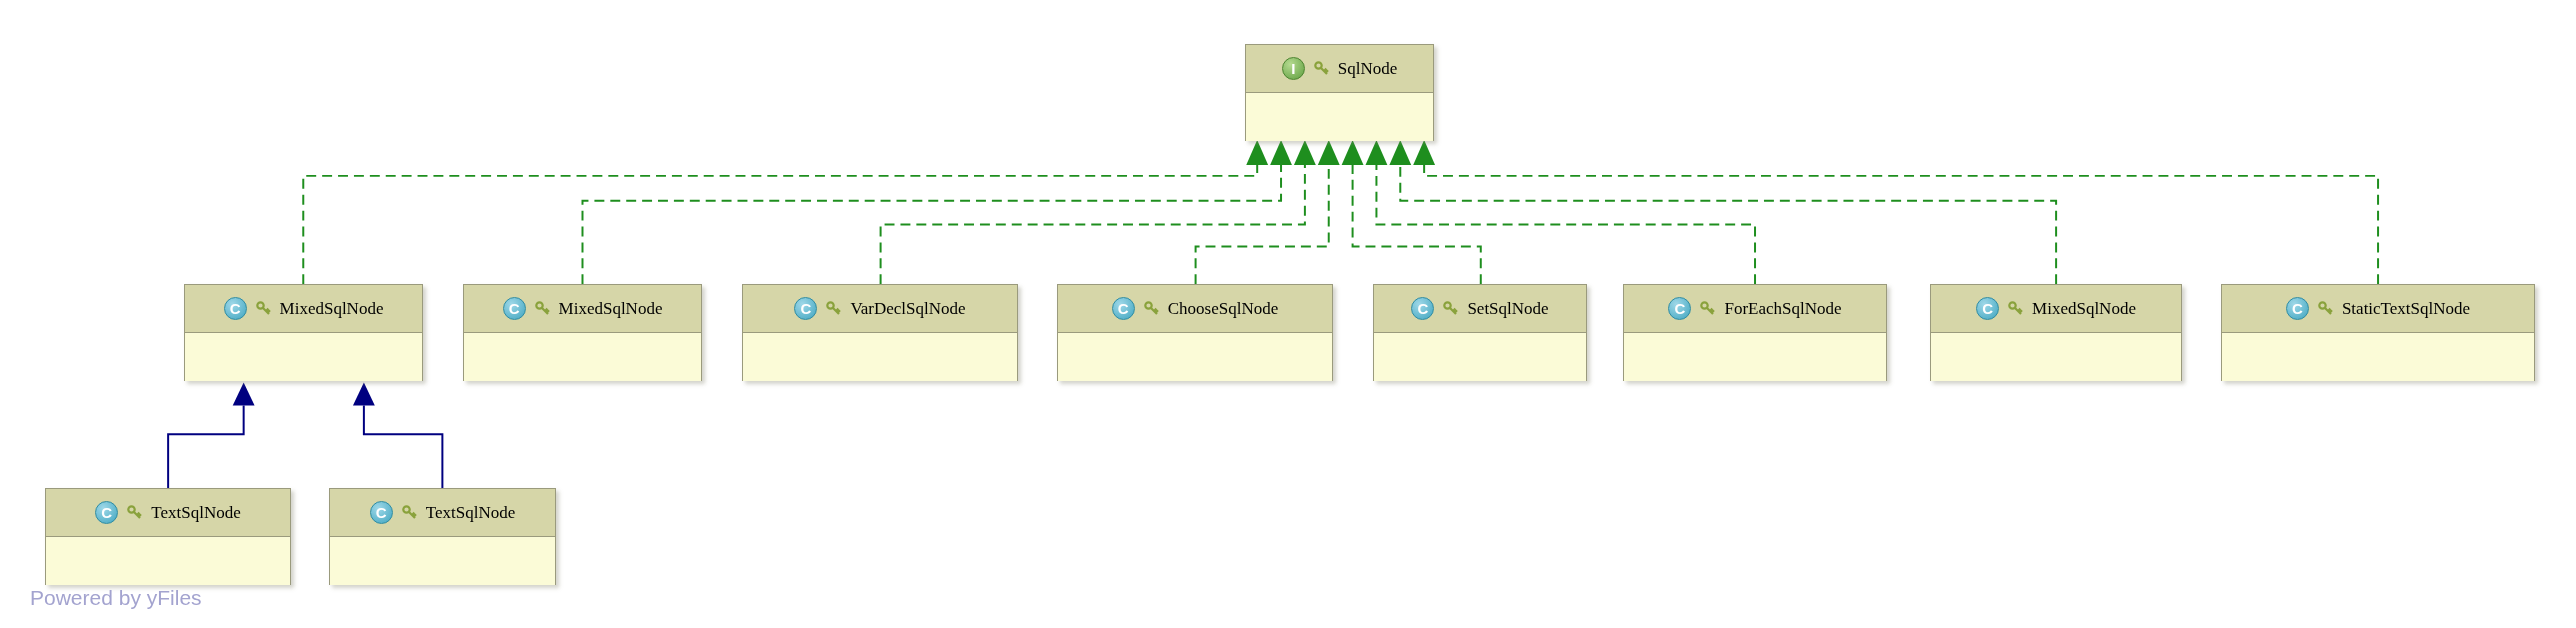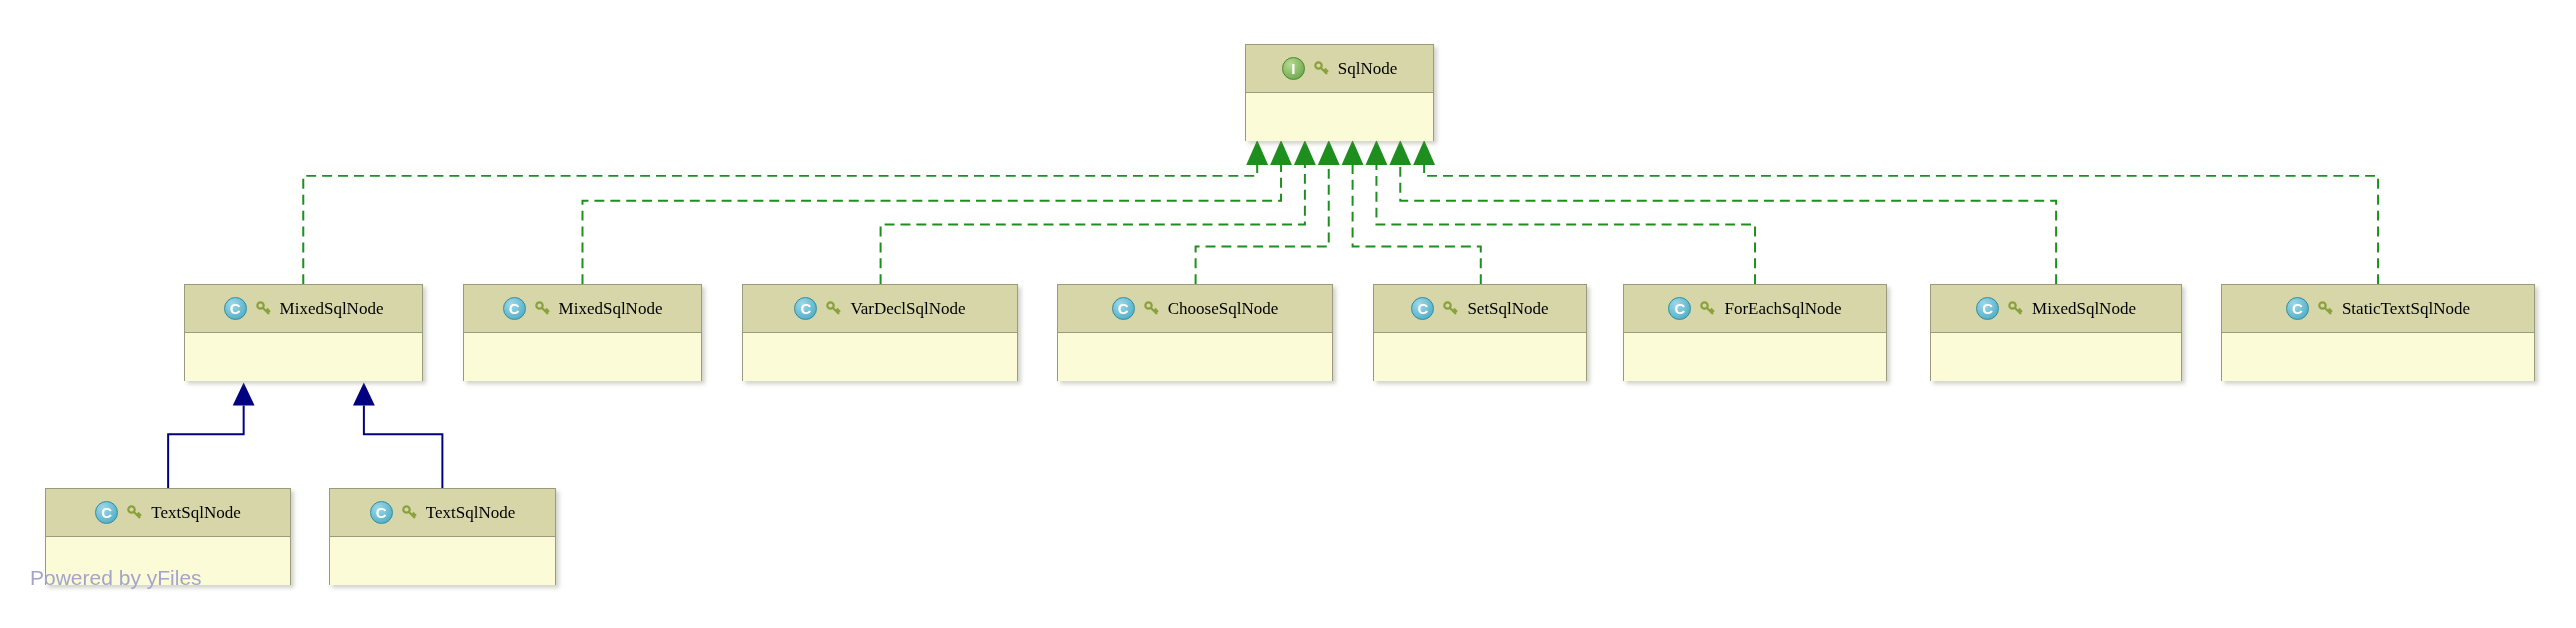--- a/index.html
+++ b/index.html
@@ -67,21 +67,21 @@
     background: radial-gradient(circle at 35% 30%, #b5da90, #5e9e3e);
     border: 1px solid #4c8430;
   }
   .key {
     display: inline-flex;
     flex: 0 0 auto;
   }
   .watermark {
     position: absolute;
     left: 30px;
-    top: 566px;
+    top: 586px;
     font-size: 21px;
     color: #a3a3cf;
     font-family: "Liberation Sans", sans-serif;
   }
 </style>
 </head>
 <body>
 
 <div class="canvas">
 

